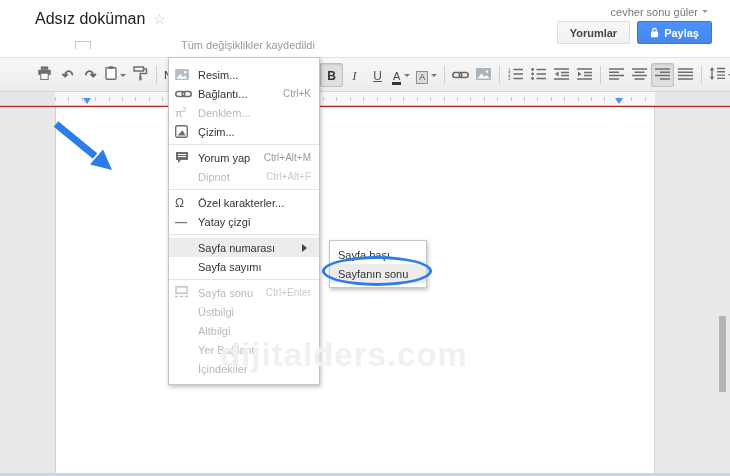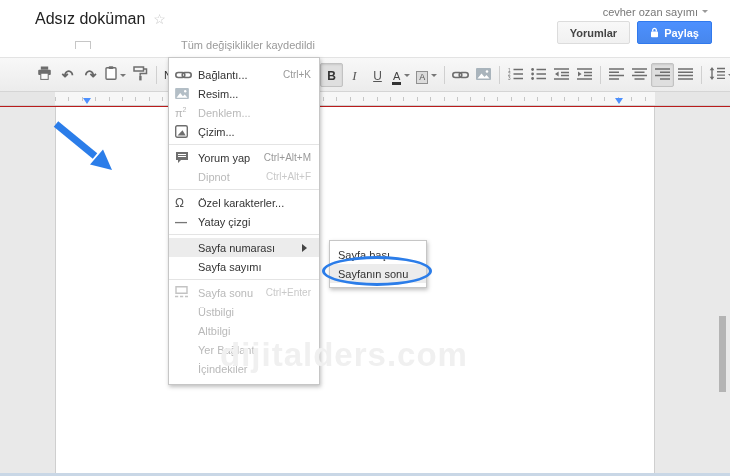--- a/index.html
+++ b/index.html
@@ -69,21 +69,21 @@
   .arrow-annotation { position:absolute; left:48px; top:116px; z-index:30; }
   .watermark { position:absolute; left:220px; top:336px; font-size:33px; font-weight:bold; letter-spacing:1px; color:#f0f0f0; z-index:70; white-space:nowrap; }
 </style>
 </head>
 <body>
 
 <div class="app">
 
   <div class="titlebar">
     <div class="doc-title"><span>Adsız doküman</span><span class="star">☆</span></div>
-    <div class="userline"><span>cevher ozan sayımı</span><span class="user-caret"></span></div>
+    <div class="userline"><span>cevher sonu güler</span><span class="user-caret"></span></div>
     <div class="hdr-buttons">
       <div class="btn btn-comments">
           <span>Yorumlar</span>
         </div>
       <div class="btn btn-share">
         <svg width="9" height="11" viewBox="0 0 9 11">
             <path d="M2.7 4.6V3.2a1.8 1.8 0 013.6 0v1.4" stroke="#fff" stroke-width="1.3" fill="none"></path>
             <rect x="1" y="4.6" width="7" height="5.6" rx="0.8" fill="#fff"></rect>
           </svg>
         <span>Paylaş</span>
@@ -315,39 +315,39 @@
           <div class="doc-line"></div>
         </div>
     </div>
     <div class="v-scrollbar"></div>
   </div>
 
   <div class="menu">
 
   <div class="menu-item">
         <span class="mi-icon">
-          <svg width="17" height="10" viewBox="0 0 17 10">
-            <rect x="0.8" y="2.5" width="9" height="5" rx="2.5" fill="none" stroke="#6e6e6e" stroke-width="1.6"></rect>
-            <rect x="7.2" y="2.5" width="9" height="5" rx="2.5" fill="none" stroke="#6e6e6e" stroke-width="1.6"></rect>
-          </svg>
-        </span>
-        <span class="mi-label">Bağlantı...</span>
-        <span class="mi-shortcut">Ctrl+K</span>
-
-      </div>
-      <div class="menu-item">
-        <span class="mi-icon">
           <svg width="14" height="11" viewBox="0 0 15 12">
             <rect width="15" height="12" rx="1" fill="#b3bec6"></rect>
             <path d="M1.5 10.5l4-5 3 3.5 2-2 3 3.5z" fill="#fff"></path>
             <circle cx="11" cy="3.5" r="1.3" fill="#fff"></circle>
           </svg>
         </span>
         <span class="mi-label">Resim...</span>
         <span class="mi-shortcut"></span>
+
+      </div>
+      <div class="menu-item">
+        <span class="mi-icon">
+          <svg width="17" height="10" viewBox="0 0 17 10">
+            <rect x="0.8" y="2.5" width="9" height="5" rx="2.5" fill="none" stroke="#6e6e6e" stroke-width="1.6"></rect>
+            <rect x="7.2" y="2.5" width="9" height="5" rx="2.5" fill="none" stroke="#6e6e6e" stroke-width="1.6"></rect>
+          </svg>
+        </span>
+        <span class="mi-label">Bağlantı...</span>
+        <span class="mi-shortcut">Ctrl+K</span>
 
       </div>
       <div class="menu-item disabled">
         <span class="mi-icon">
           <span style="font-size:11px;color:#b5b5b5">π<sup style="font-size:7px">2</sup></span>
         </span>
         <span class="mi-label">Denklem...</span>
         <span class="mi-shortcut"></span>
 
       </div>

